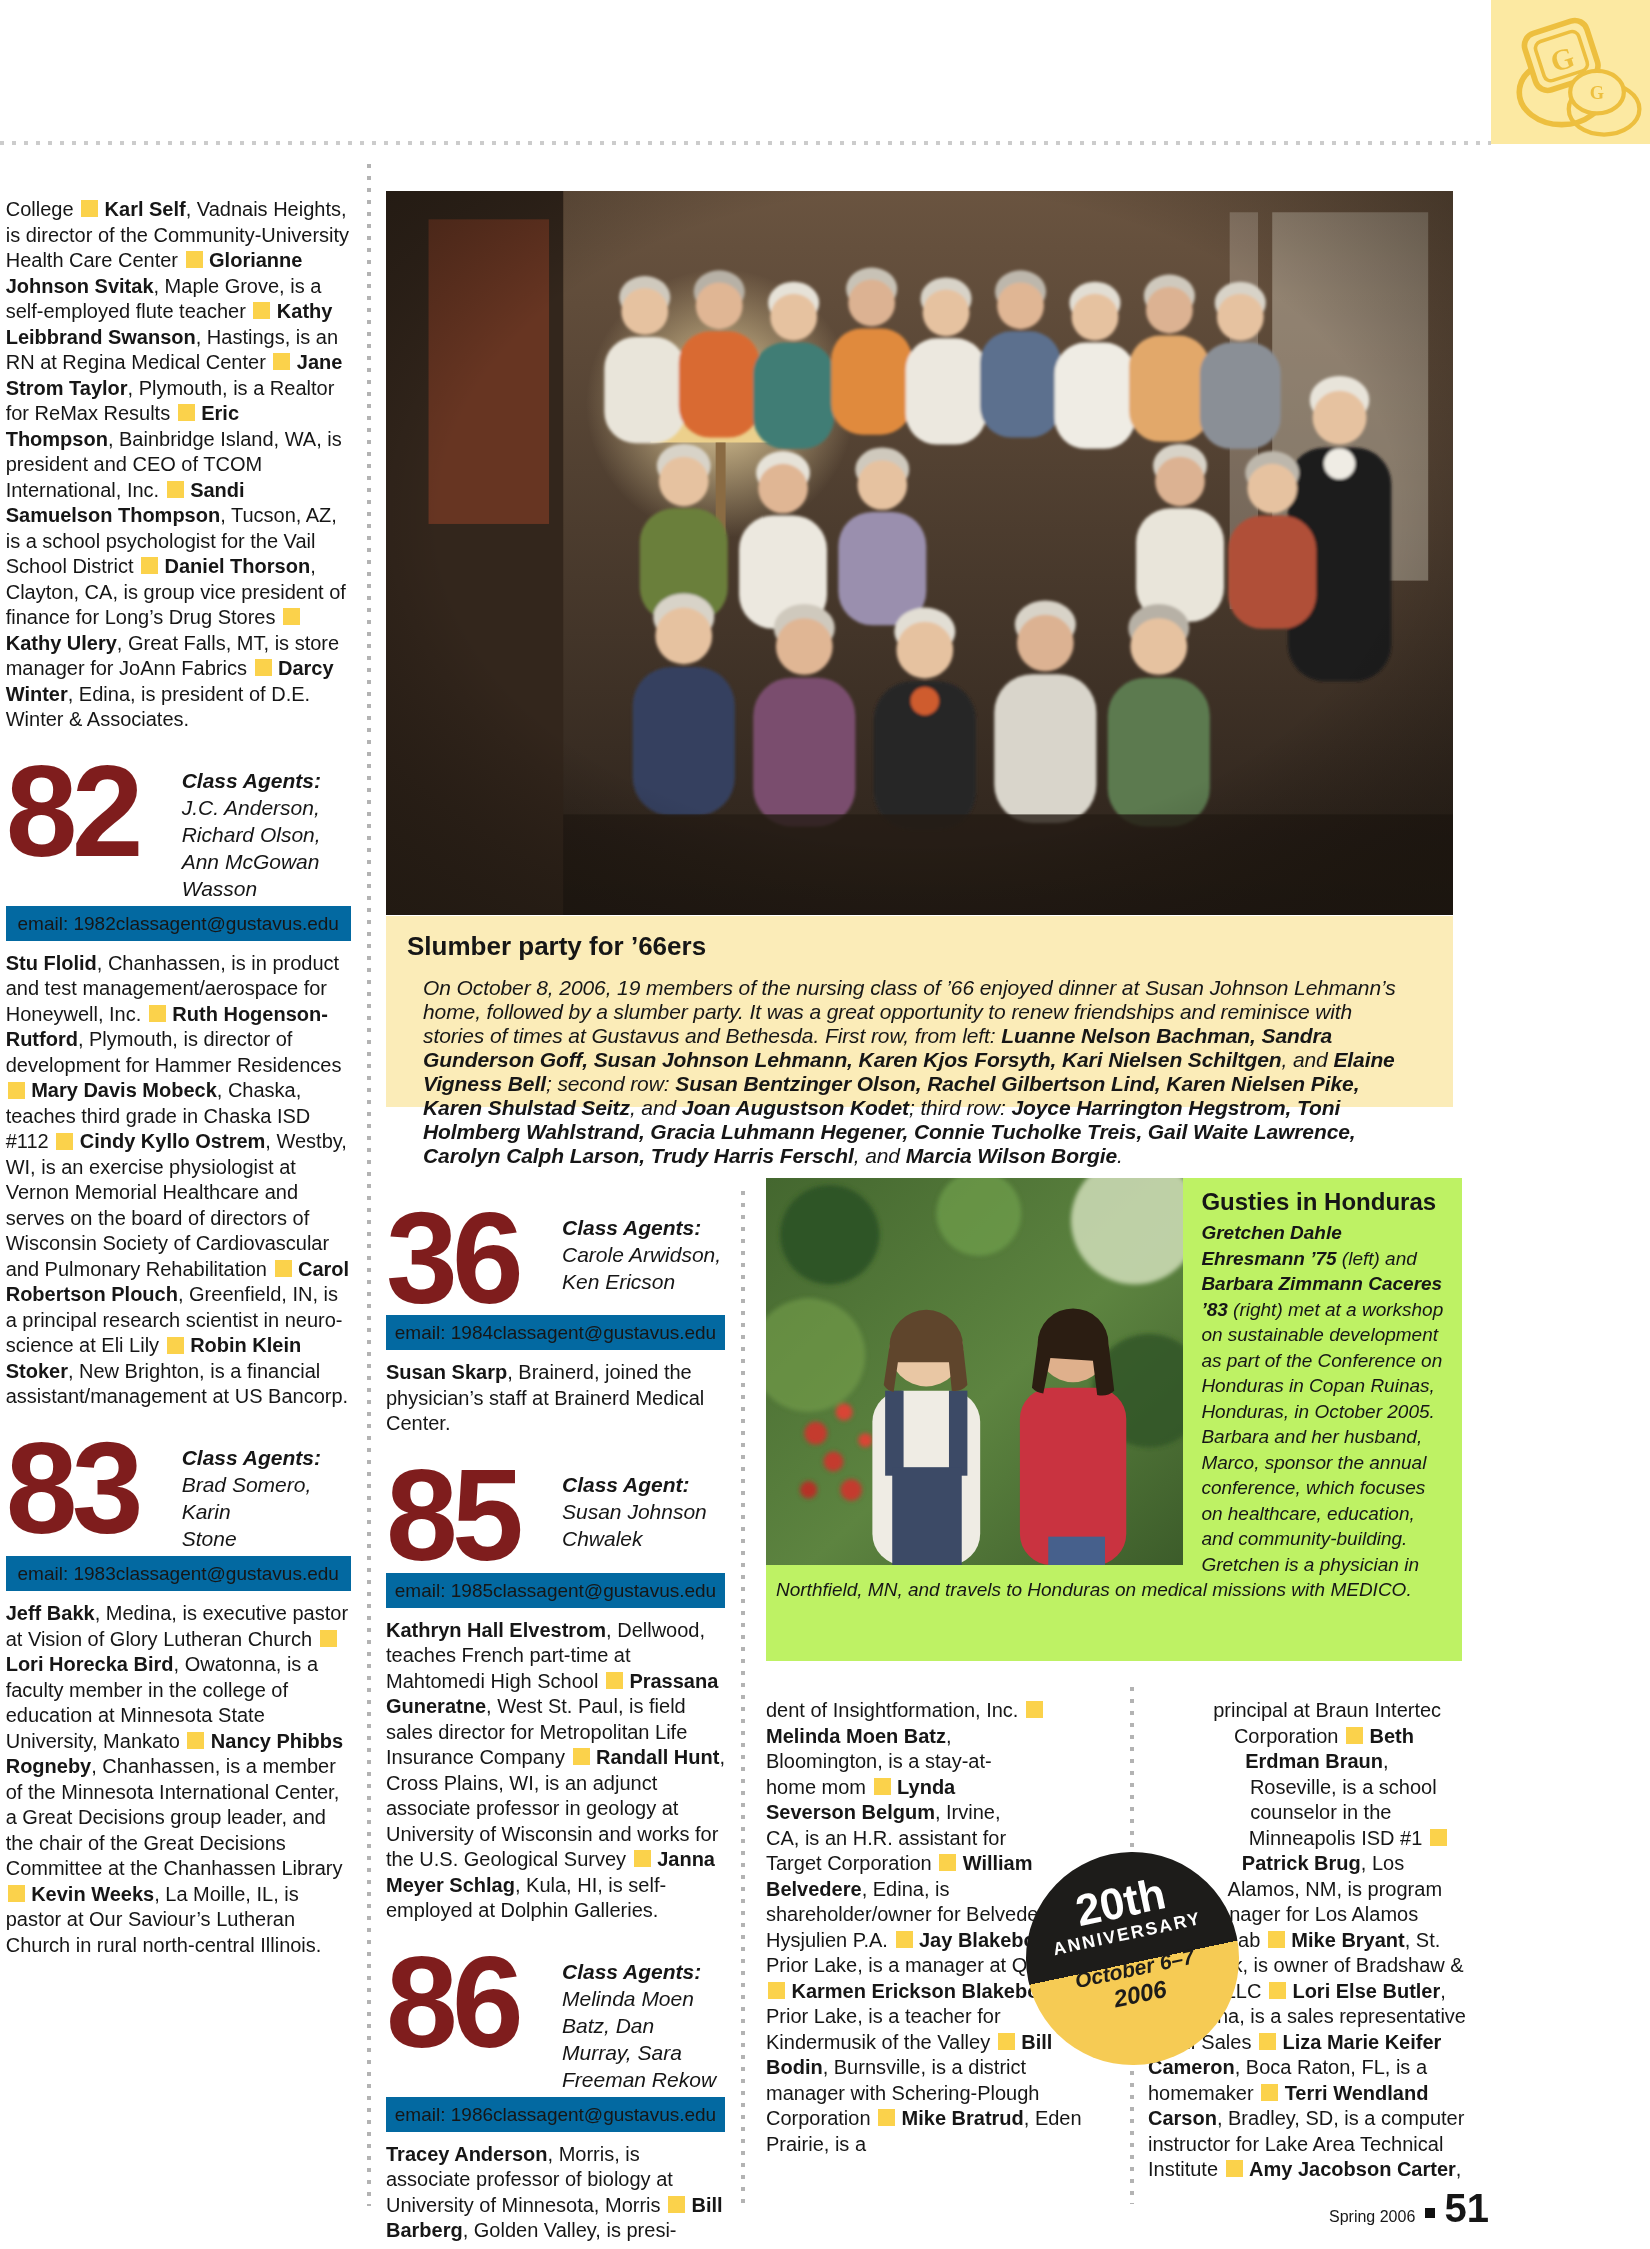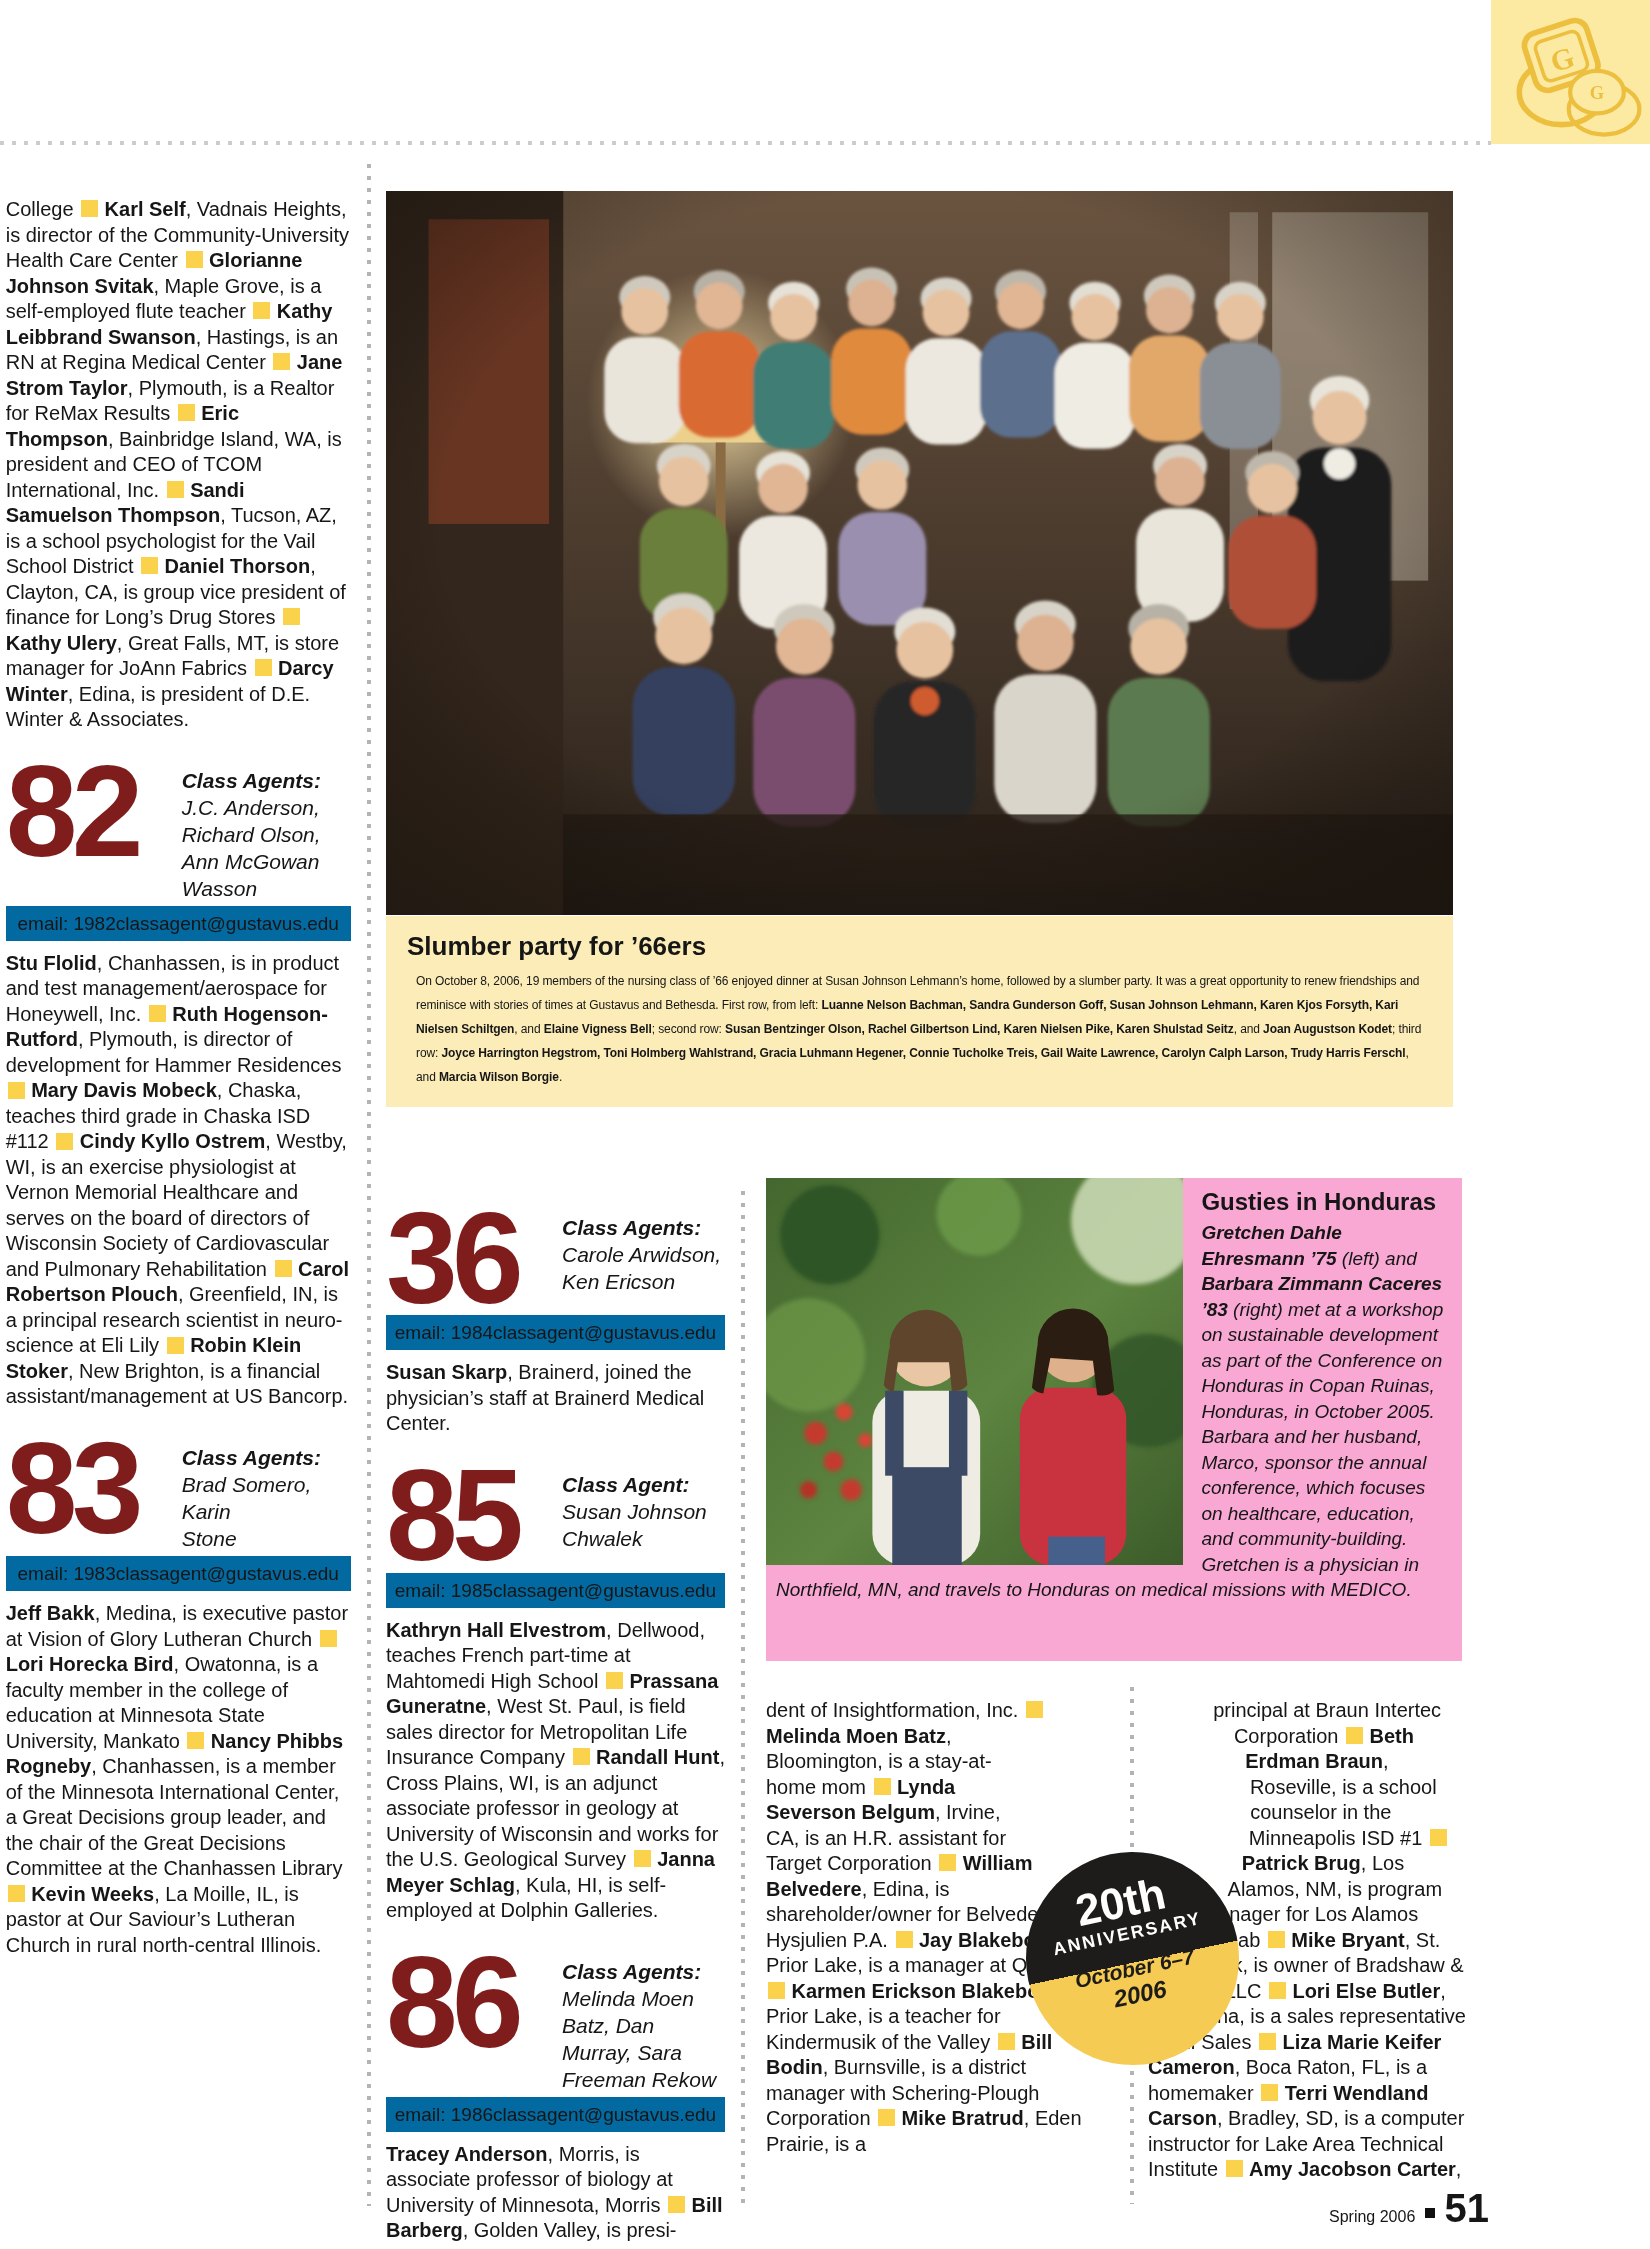--- a/index.html
+++ b/index.html
@@ -37,25 +37,25 @@
   .agents-names{white-space:pre-line;}
   .email-bar{background:#0369a1;height:35px;line-height:35px;text-align:center;
              font-size:19px;margin:4.3px 0 10px 0;}
 
   
   .slumber-photo{position:absolute;left:386px;top:191px;width:1067px;height:724px;margin:0;}
   .slumber-photo svg{display:block;width:100%;height:100%;}
   .slumber-caption{position:absolute;left:386px;top:916px;width:1067px;height:191px;
                    background:#FBECB8;box-sizing:border-box;padding:15.6px 21px;}
   .cap-title{margin:0 0 7px 0;font-size:26px;line-height:28px;font-weight:bold;}
-  .cap-body{margin:9px;font-size:12px;line-height:24px;letter-spacing:-0.1px;}
+  .cap-body{margin:16px;font-style:italic;font-size:21px;line-height:24px;letter-spacing:-0.1px;}
 
   
   .honduras{position:absolute;left:766px;top:1178px;width:696px;min-height:483px;
-            background:#f9a8d4;box-sizing:border-box;padding:0 15.6px 12.8px 0;display:flow-root;}
+            background:#bef264;box-sizing:border-box;padding:0 15.6px 12.8px 0;display:flow-root;}
   .h-photo{float:left;width:417px;height:387px;margin:0 18.4px 7px 0;}
   .h-photo svg{display:block;width:100%;height:100%;}
   .h-title{margin:10px 0 4.3px 0;font-size:24px;line-height:28px;font-weight:bold;}
   .h-caption{margin:0 0 0 10px;font-style:italic;font-size:19px;line-height:25.5px;}
 
   
   .badge{position:absolute;left:1026px;top:1852px;width:213px;height:213px;border-radius:50%;
          background:linear-gradient(#1d1c1a 0 52%,#F6CB54 52% 100%);
          transform:rotate(-12deg);z-index:5;display:flex;flex-direction:column;
          align-items:center;box-sizing:border-box;padding-top:27px;}

